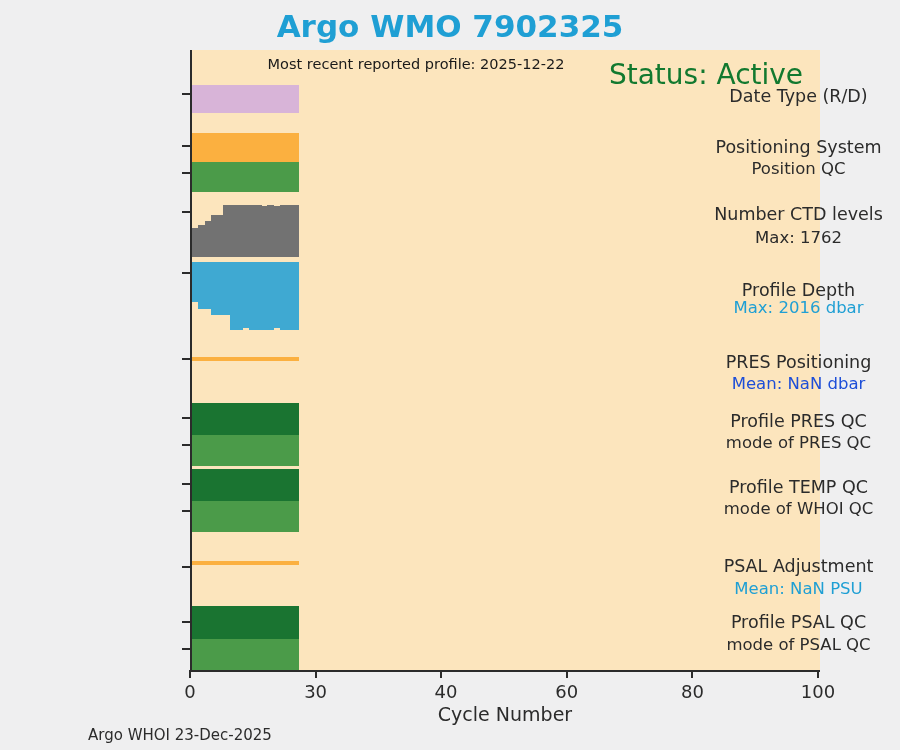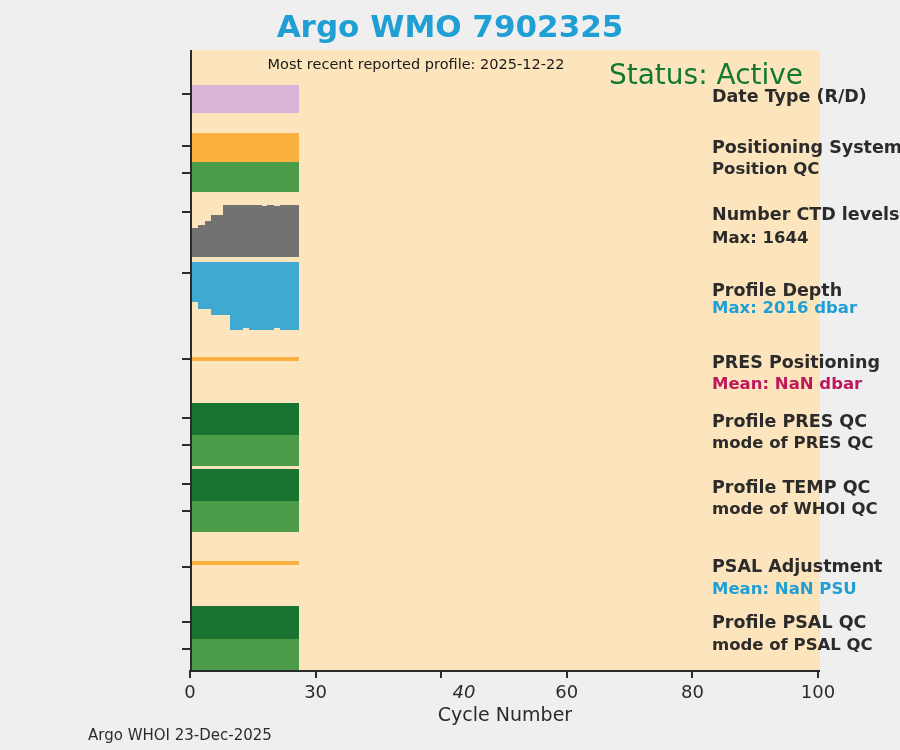--- a/index.html
+++ b/index.html
@@ -41,28 +41,27 @@
   #annot-dates{left:34px;top:5px;width:380px;}
   #status{
     position:absolute;left:404px;top:8px;width:220px;
     font-size:28px;color:#12792f;text-align:center;white-space:nowrap;
   }
 
   
   .lab{
     position:absolute;
     right:0;width:188px;
-    text-align:left;
+    text-align:center;
     padding-right:15px;
     box-sizing:border-box;
     white-space:nowrap;
     color:#2b2b2b;
     font-size:17.5px;
     line-height:1.12;
-    font-weight:bold;
   }
   .lab.sub{font-size:16.5px;}
 
   
   .bar{position:absolute;}
 
   
   .xaxis{
     position:absolute;left:190px;top:670px;width:630px;height:2px;
     background:#2b2b2b;
@@ -144,25 +143,25 @@
       <div>Most recent reported profile: 2025-12-22</div>
     </div>
     <div id="status">Status: Active</div>
   </div>
 
   <div id="labels">
       <div class="lab" style="top: 87px;">Date Type (R/D)</div>
       <div class="lab" style="top: 138px;">Positioning System</div>
       <div class="lab sub" style="top: 160px;">Position QC</div>
       <div class="lab" style="top: 205px;">Number CTD levels</div>
-      <div class="lab sub" style="top: 229px;">Max: 1644</div>
+      <div class="lab sub" style="top: 229px;">Max: 1762</div>
       <div class="lab" style="top: 273px; margin-top: 8px;">Profile Depth</div>
       <div class="lab sub" style="top: 299px; color: rgb(31, 159, 212);">Max: 2016 dbar</div>
       <div class="lab" style="top: 353px;">PRES Positioning</div>
-      <div class="lab sub" style="top: 375px; color: #be185d;">Mean:  NaN dbar</div>
+      <div class="lab sub" style="top: 375px; color: #1d4ed8;">Mean:  NaN dbar</div>
       <div class="lab" style="top: 412px;">Profile PRES QC</div>
       <div class="lab sub" style="top: 434px;">mode of PRES QC</div>
       <div class="lab" style="top: 478px;">Profile TEMP QC</div>
       <div class="lab sub" style="top: 500px;">mode of WHOI QC</div>
       <div class="lab" style="top: 557px;">PSAL Adjustment</div>
       <div class="lab sub" style="top: 580px; color: rgb(31, 159, 212);">Mean:  NaN PSU</div>
       <div class="lab" style="top: 613px;">Profile PSAL QC</div>
       <div class="lab sub" style="top: 636px;">mode of PSAL QC</div>
     </div>
   <div id="yticks">
@@ -181,21 +180,21 @@
       <div class="ytick" style="top: 648px;"></div>
     </div>
 
   <div class="xaxis"></div>
   <div id="xticks">
       <div class="tick" style="left: 189px;"></div>
       <div class="ticklab" style="left: 160px;">0</div>
       <div class="tick" style="left: 314.6px;"></div>
       <div class="ticklab" style="left: 285.6px;">30</div>
       <div class="tick" style="left: 440.2px;"></div>
-      <div class="ticklab" style="left: 434px; font-style: italic;">40</div>
+      <div class="ticklab" style="left: 416px;">40</div>
       <div class="tick" style="left: 565.8px;"></div>
       <div class="ticklab" style="left: 536.8px;">60</div>
       <div class="tick" style="left: 691.4px;"></div>
       <div class="ticklab" style="left: 662.4px;">80</div>
       <div class="tick" style="left: 817px;"></div>
       <div class="ticklab" style="left: 788px;">100</div>
     </div>
   <div class="xlabel">Cycle Number</div>
 
   <div class="footer">Argo WHOI 23-Dec-2025</div>

